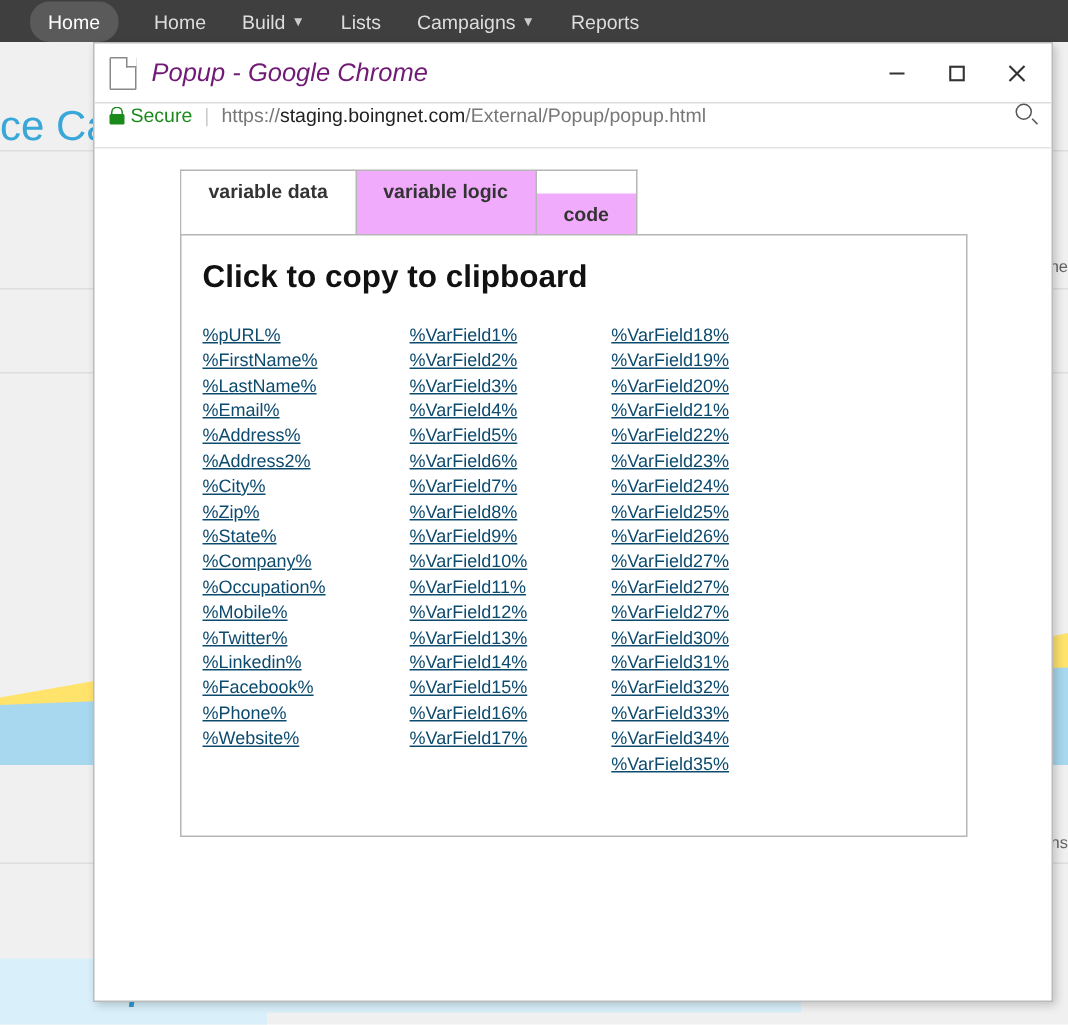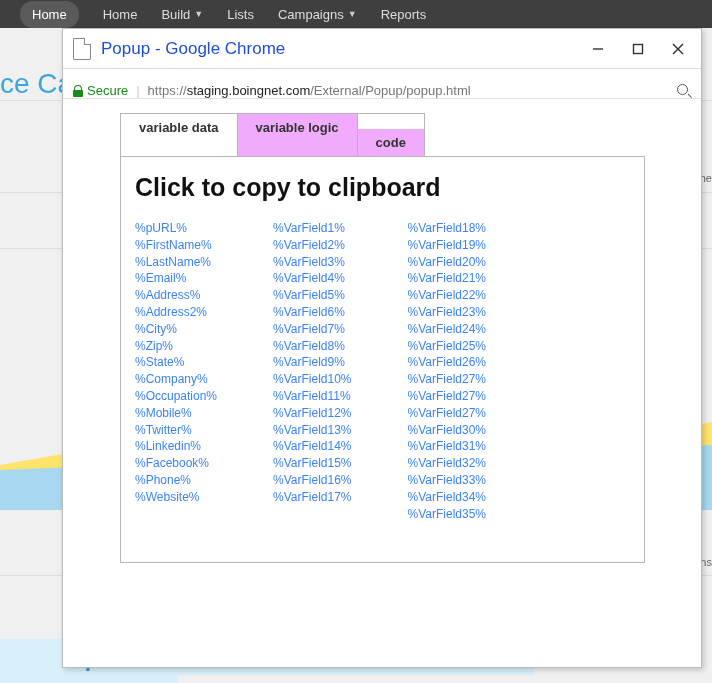--- a/index.html
+++ b/index.html
@@ -119,41 +119,42 @@
     content:"";
     position:absolute;
     top:-1px; right:-1px;
     width:6px; height:6px;
     background:#fff;
     border-left:1px solid #888;
     border-bottom:1px solid #888;
   }
   .popup-title {
     font-size: 17px;
-    color: #1d4ed8;
+    color: #701a75;
     flex: 1;
+    font-style: italic;
   }
   .win-controls {
     display: flex;
     gap: 26px;
     align-items: center;
     padding-right: 6px;
   }
   .win-btn {
     width: 14px; height: 14px;
     display: flex;
     align-items: center;
     justify-content: center;
     cursor: pointer;
     color: #333;
   }
   .addr-bar {
     height: 30px;
     display: flex;
-    align-items: flex-end;
+    align-items: flex-start;
     padding: 0 10px;
     gap: 8px;
     border-bottom: 1px solid #e3e3e3;
     font-size: 13px;
     color: #555;
   }
   .secure-badge { color: #1a8a1a; display:flex; align-items:center; gap:4px;}
   .lock-icon {
     width: 10px; height: 12px;
     position: relative;
@@ -222,36 +223,37 @@
   .tab:last-child { border-right: none; margin-top: 15px; }
   .tab.active {
     background: #fff;
   }
   .content-box {
     border: 1px solid #b6b6b6;
     padding: 16px 14px 40px 14px;
     min-height: 340px;
   }
   .content-heading {
-    font-size: 25px;
+    font-size: 21px;
     font-weight: bold;
     margin-bottom: 18px;
     color: #111;
   }
   .vars {
     display: flex;
     gap: 56px;
     font-size: 12px;
   }
   .var-col {
     display: flex;
     flex-direction: column;
   }
   .var-link {
-    color: #3b82f6;
+    color: #0c4a6e;
+    text-decoration: underline;
     line-height: 1.4;
     cursor: pointer;
     white-space: nowrap;
   }
 </style>
 </head>
 <body>
 
 <div class="bg-nav" id="bgNav">
     <div class="item active">Home</div>

